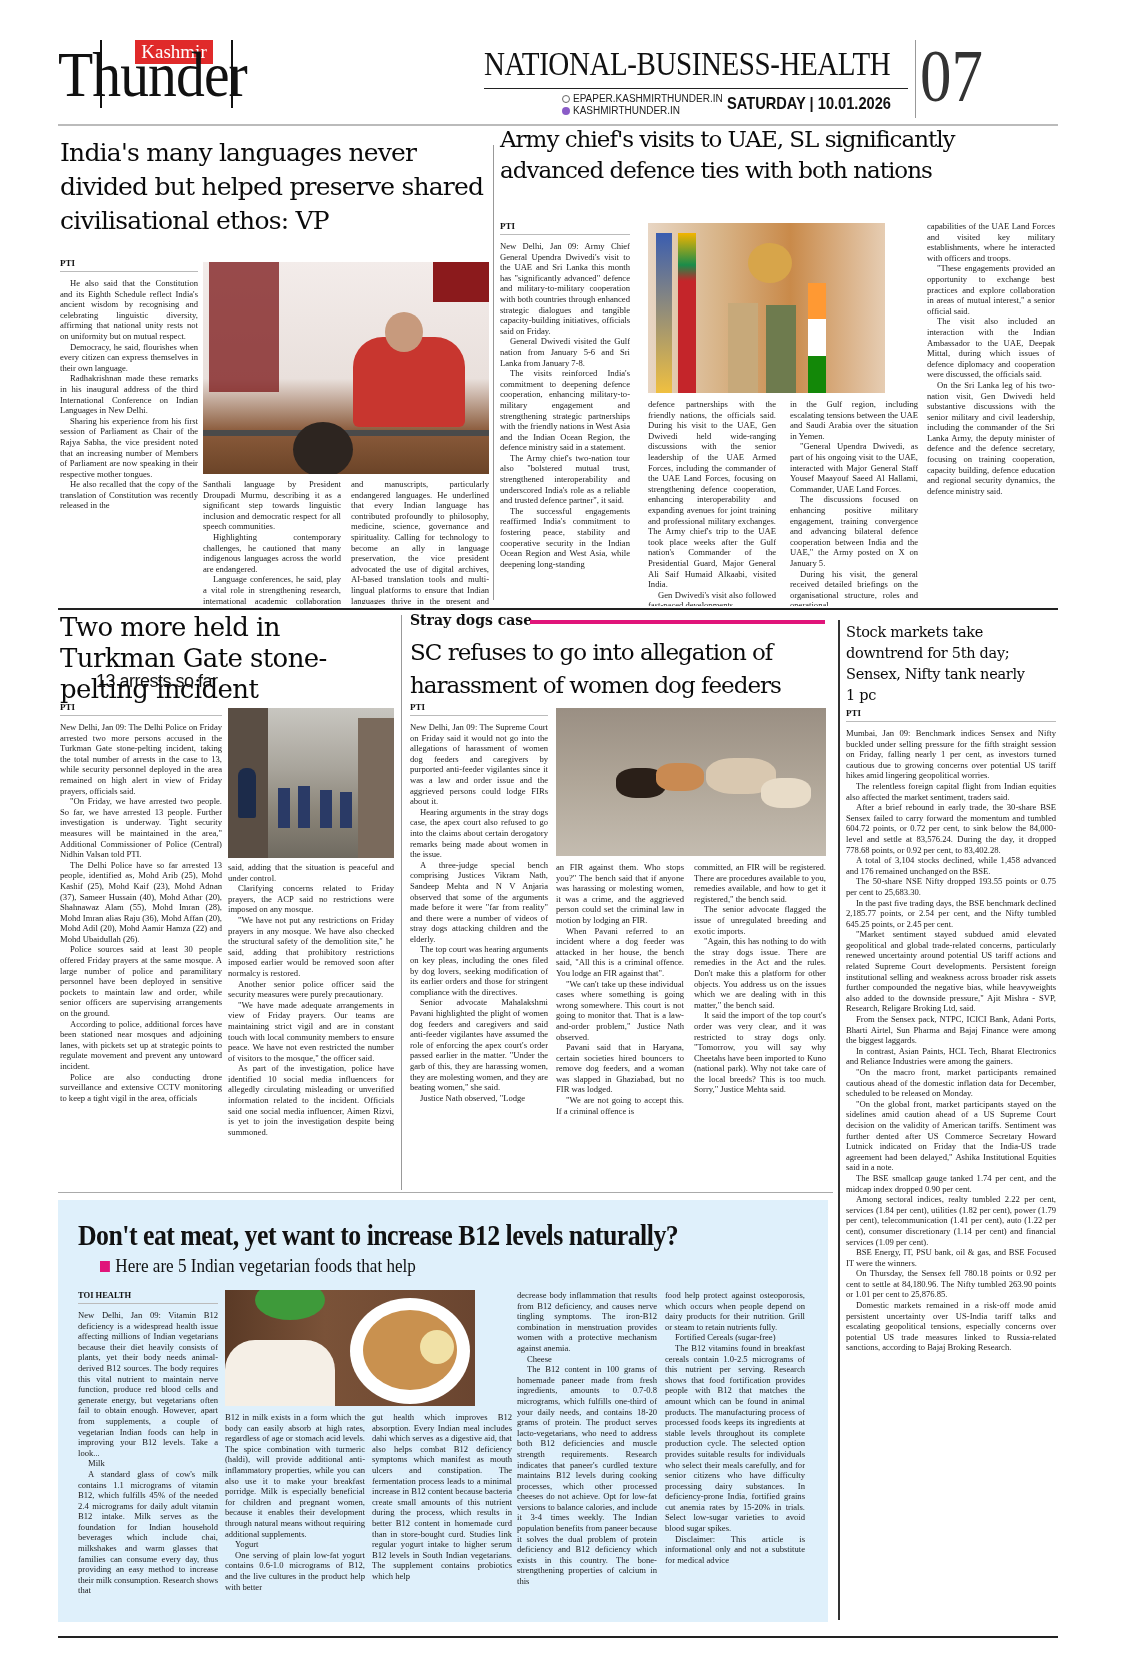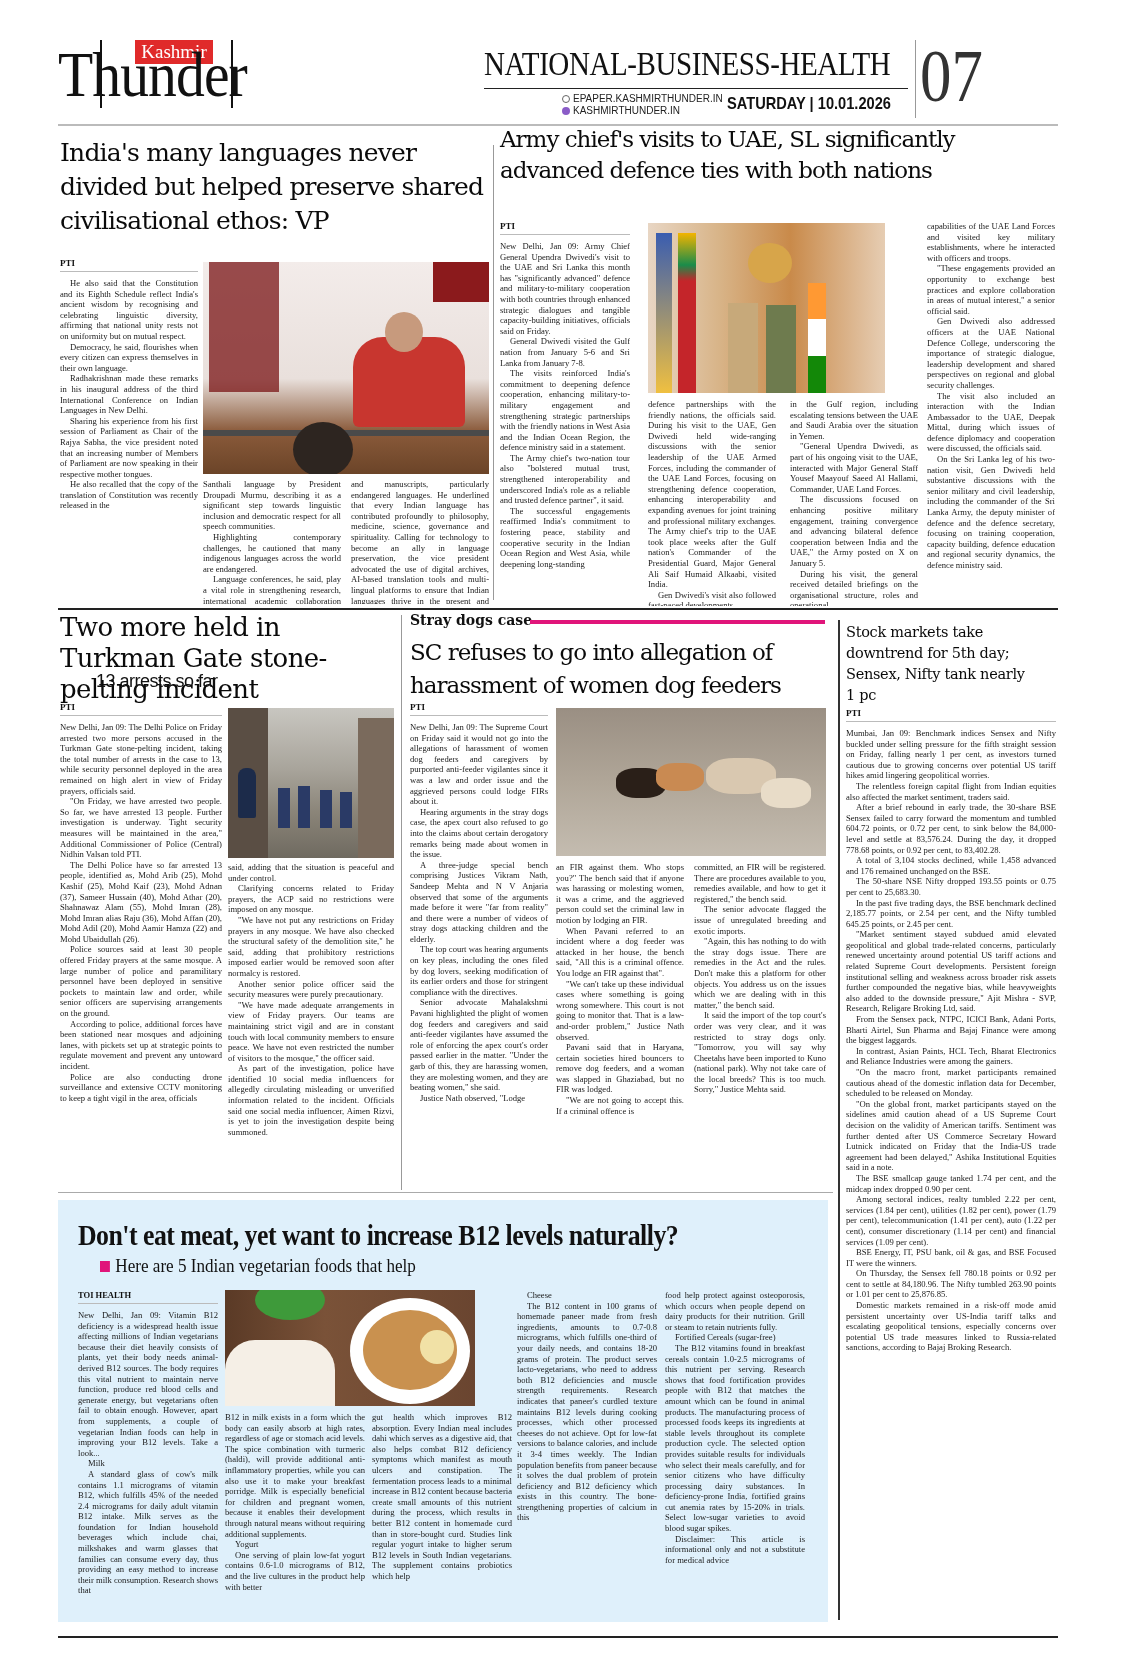--- a/index.html
+++ b/index.html
@@ -130,21 +130,20 @@
     <span class="para first">in the Gulf region, including escalating tensions between the UAE and Saudi Arabia over the situation in Yemen.</span>
     <span class="para">"General Upendra Dwivedi, as part of his ongoing visit to the UAE, interacted with Major General Staff Yousef Maayouf Saeed Al Hallami, Commander, UAE Land Forces.</span>
     <span class="para">The discussions focused on enhancing positive military engagement, training convergence and advancing bilateral defence cooperation between India and the UAE," the Army posted on X on January 5.</span>
     <span class="para">During his visit, the general received detailed briefings on the organisational structure, roles and operational</span>
   </p>
 </div>
 <div class="col" style="left:927px;top:221px;width:128px;height:385px">
   <p class="body">
     <span class="para first">capabilities of the UAE Land Forces and visited key military establishments, where he interacted with officers and troops.</span>
     <span class="para">"These engagements provided an opportunity to exchange best practices and explore collaboration in areas of mutual interest," a senior official said.</span>
-    <span class="para">Gen Dwivedi also addressed officers at the UAE National Defence College, underscoring the importance of strategic dialogue, leadership development and shared perspectives on regional and global security challenges.</span>
     <span class="para">The visit also included an interaction with the Indian Ambassador to the UAE, Deepak Mittal, during which issues of defence diplomacy and cooperation were discussed, the officials said.</span>
     <span class="para">On the Sri Lanka leg of his two-nation visit, Gen Dwivedi held substantive discussions with the senior military and civil leadership, including the commander of the Sri Lanka Army, the deputy minister of defence and the defence secretary, focusing on training cooperation, capacity building, defence education and regional security dynamics, the defence ministry said.</span>
   </p>
 </div>
 
 <div class="abs" style="left:58px;top:608px;width:1000px;height:2px;background:#222"></div>
 
 <div class="abs hl-bold hl3">Two more held in Turkman Gate stone-pelting incident</div>
 <div class="abs hl3sub">13 arrests so far</div>
 <div class="col" style="left:60px;top:702px;width:162px;height:490px">
@@ -273,20 +272,21 @@
     <span class="para">One serving of plain low-fat yogurt contains 0.6-1.0 micrograms of B12, and the live cultures in the product help with better</span>
   </p>
 </div>
 <div class="col" style="left:372px;top:1412px;width:140px;height:210px">
   <p class="body">
       <span class="para first">gut health which improves B12 absorption. Every Indian meal includes dahi which serves as a digestive aid, that also helps combat B12 deficiency symptoms which manifest as mouth ulcers and constipation. The fermentation process leads to a minimal increase in B12 content because bacteria create small amounts of this nutrient during the process, which results in better B12 content in homemade curd than in store-bought curd. Studies link regular yogurt intake to higher serum B12 levels in South Indian vegetarians. The supplement contains probiotics which help</span>
     </p>
 </div>
 <div class="col" style="left:517px;top:1290px;width:140px;height:330px">
   <p class="body">
+    <span class="para first">decrease body inflammation that results from B12 deficiency, and causes nerve tingling symptoms. The iron-B12 combination in menstruation provides women with a protective mechanism against anemia.</span>
     <span class="para">Cheese</span>
     <span class="para">The B12 content in 100 grams of homemade paneer made from fresh ingredients, amounts to 0.7-0.8 micrograms, which fulfills one-third of your daily needs, and contains 18-20 grams of protein. The product serves lacto-vegetarians, who need to address both B12 deficiencies and muscle strength requirements. Research indicates that paneer's curdled texture maintains B12 levels during cooking processes, which other processed cheeses do not achieve. Opt for low-fat versions to balance calories, and include it 3-4 times weekly. The Indian population benefits from paneer because it solves the dual problem of protein deficiency and B12 deficiency which exists in this country. The bone-strengthening properties of calcium in this</span>
   </p>
 </div>
 <div class="col" style="left:665px;top:1290px;width:140px;height:330px">
   <p class="body">
     <span class="para first">food help protect against osteoporosis, which occurs when people depend on dairy products for their nutrition. Grill or steam to retain nutrients fully.</span>
     <span class="para">Fortified Cereals (sugar-free)</span>
     <span class="para">The B12 vitamins found in breakfast cereals contain 1.0-2.5 micrograms of this nutrient per serving. Research shows that food fortification provides people with B12 that matches the amount which can be found in animal products. The manufacturing process of processed foods keeps its ingredients at stable levels throughout its complete production cycle. The selected option provides suitable results for individuals who select their meals carefully, and for senior citizens who have difficulty processing dairy substances. In deficiency-prone India, fortified grains cut anemia rates by 15-20% in trials. Select low-sugar varieties to avoid blood sugar spikes.</span>
     <span class="para">Disclaimer: This article is informational only and not a substitute for medical advice</span>

